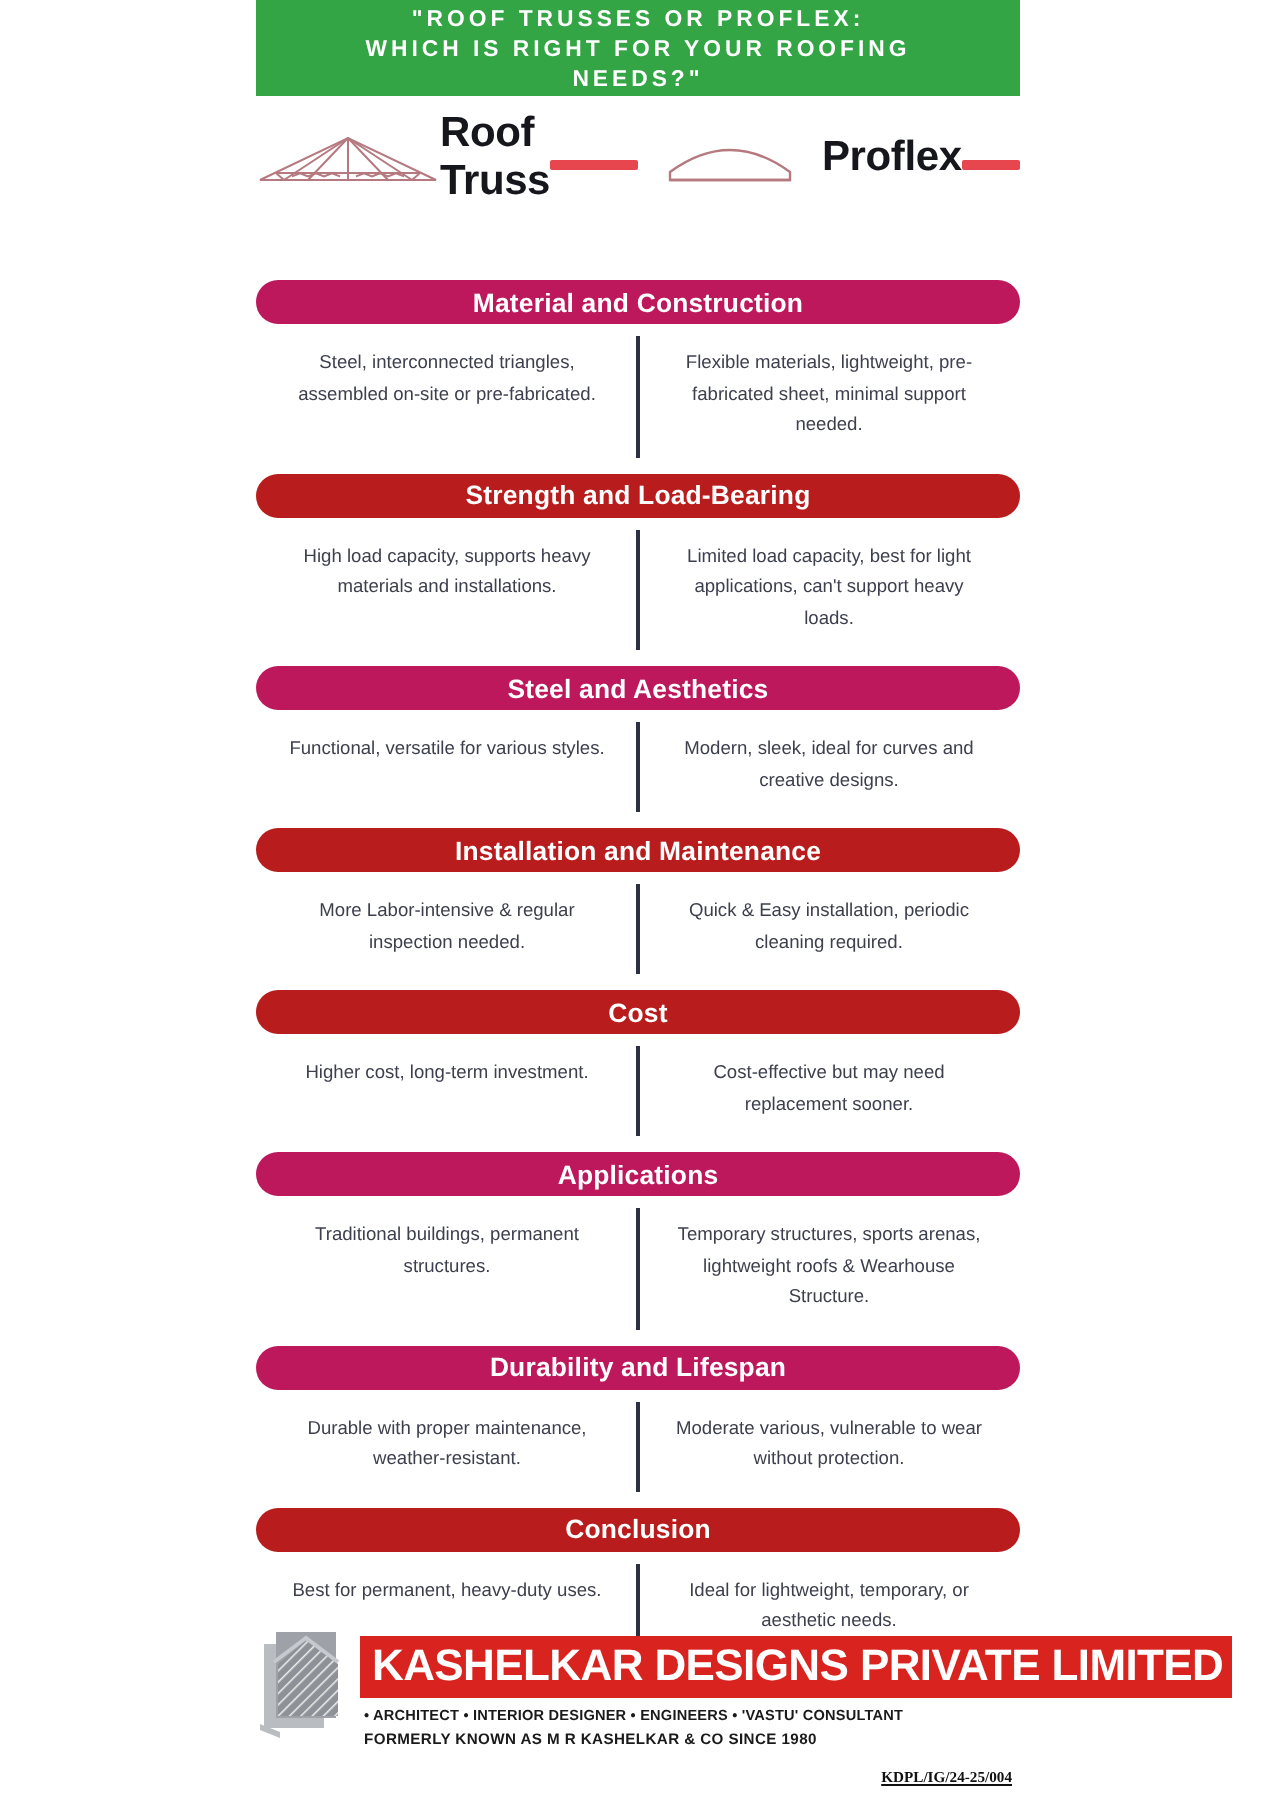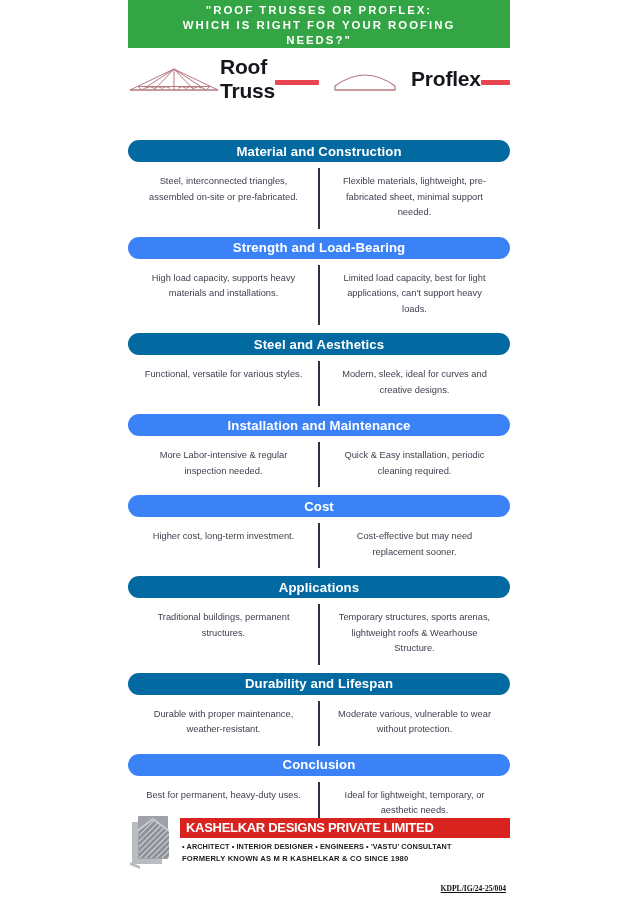--- a/index.html
+++ b/index.html
@@ -104,22 +104,22 @@
     height: 22px;
     border-radius: 11px;
     display: flex;
     align-items: center;
     justify-content: center;
     color: #ffffff;
     font-size: 13.2px;
     font-weight: bold;
     letter-spacing: 0.1px;
   }
-  .band.dark { background: #0369a1; }
-  .band.red  { background: #3b82f6; }
+  .band.dark { background: #be185d; }
+  .band.red  { background: #b91c1c; }
 
   .pair {
     position: relative;
     display: flex;
     padding: 12px 0 10px 0;
     justify-content: space-between;
   }
   .cell {
     width: 50%;
     box-sizing: border-box;
@@ -156,21 +156,21 @@
     flex: none;
     margin-right: 6px;
   }
   .logo-text {
     flex: 1;
     padding-top: 6px;
   }
   .company-bar {
     background: #d8231f;
     color: #ffffff;
-    font-size: 13px;
+    font-size: 22px;
     font-weight: bold;
     letter-spacing: -0.3px;
     padding: 2px 4px 3px 6px;
     white-space: nowrap;
   }
   .company-sub1 {
     font-size: 7.3px;
     font-weight: bold;
     color: #1a1a1a;
     letter-spacing: 0.1px;

